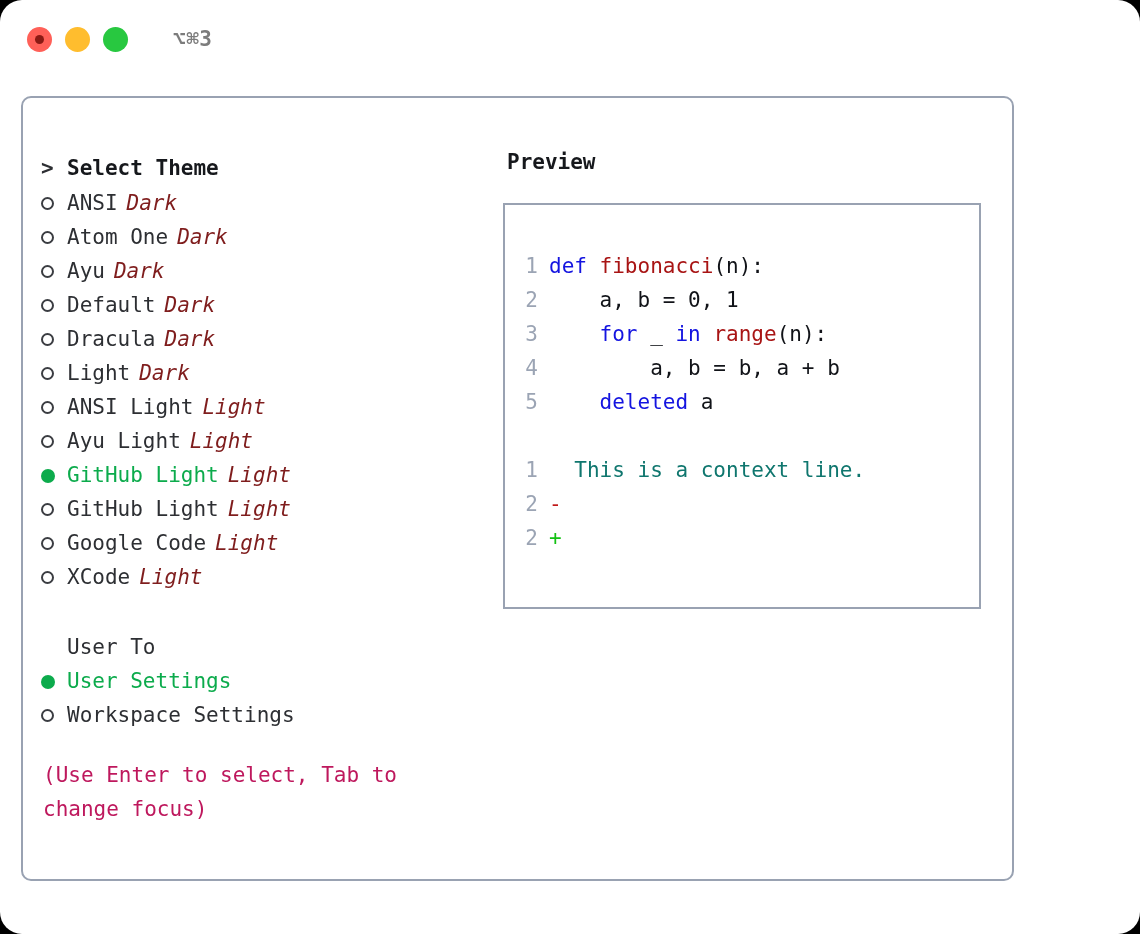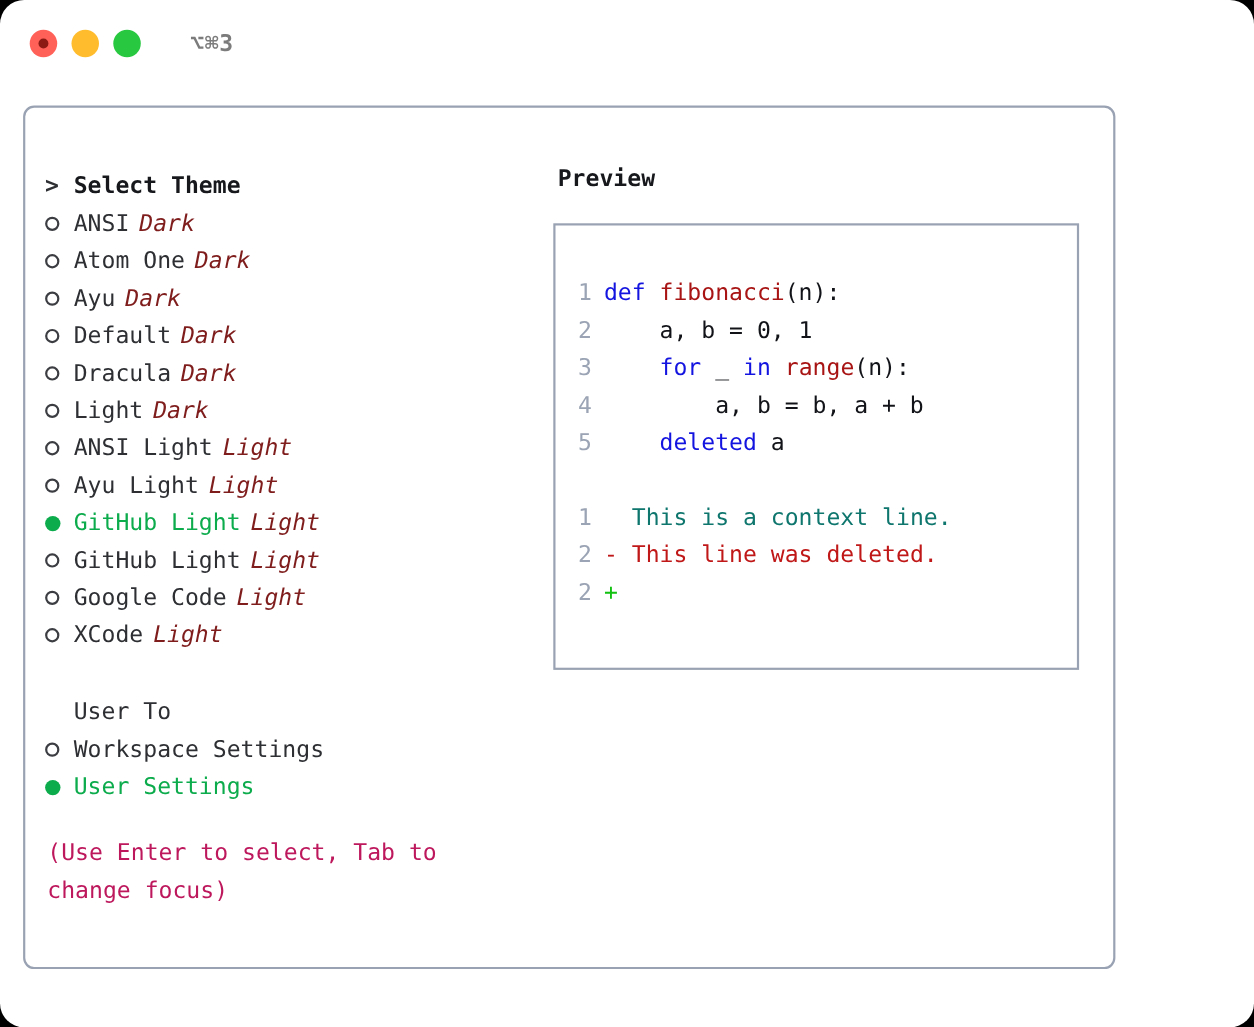--- a/index.html
+++ b/index.html
@@ -271,24 +271,24 @@
         <div class="list-row">
           <span class="radio"><span class="dot-outer"></span></span><span class="theme-name">XCode</span><span class="theme-kind">Light</span>
         </div>
 
         <div class="section-gap"></div>
 
         <div class="list-row">
           <span class="row-prefix"></span><span>User To</span>
         </div>
         <div class="list-row">
+          <span class="radio"><span class="dot-filled"></span></span><span class="theme-name selected">User Settings</span>
+        </div>
+        <div class="list-row">
           <span class="radio"><span class="dot-outer"></span></span><span class="theme-name">Workspace Settings</span>
-        </div>
-        <div class="list-row">
-          <span class="radio"><span class="dot-filled"></span></span><span class="theme-name selected">User Settings</span>
         </div>
 
         <div class="small-gap"></div>
 
         <div id="hint">(Use Enter to select, Tab to change focus)</div>
 
       </div>
 
       <div id="right-col">
         <div id="preview-title">Preview</div>
@@ -314,21 +314,21 @@
           <div class="code-line">
             <span class="lineno">5</span><span class="code-text"><span class="tok-plain">    </span><span class="tok-kw">deleted</span><span class="tok-plain"> a</span></span>
           </div>
 
           <div class="blank-line"></div>
 
           <div class="code-line">
             <span class="lineno">1</span><span class="diff-ctx"> </span><span class="diff-ctx"> This is a context line.</span>
           </div>
           <div class="code-line">
-            <span class="lineno">2</span><span class="diff-del">-</span><span class="diff-del"> This line was deleted.</span>
+            <span class="lineno">2</span><span class="diff-del">-</span>
           </div>
           <div class="code-line">
             <span class="lineno">2</span><span class="diff-add">+</span>
           </div>
 
         </div>
       </div>
 
     </div>
   </div>

